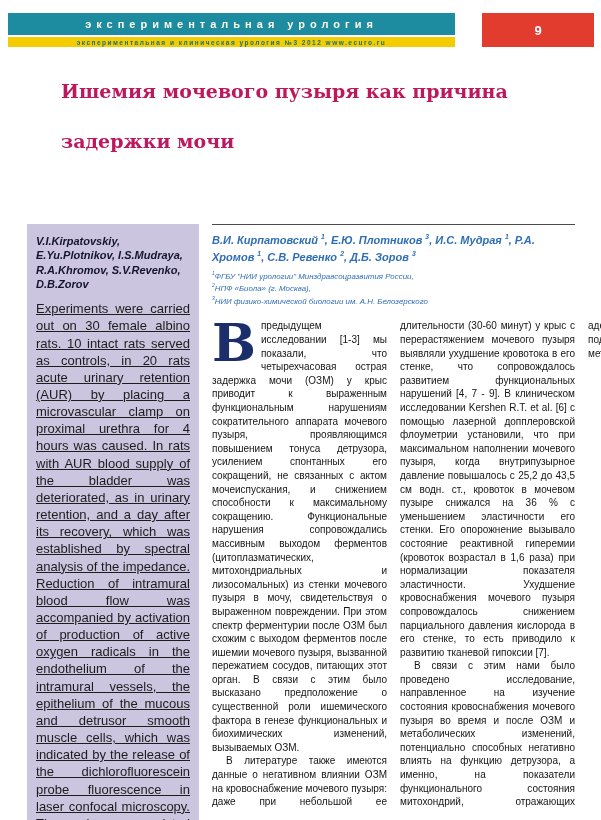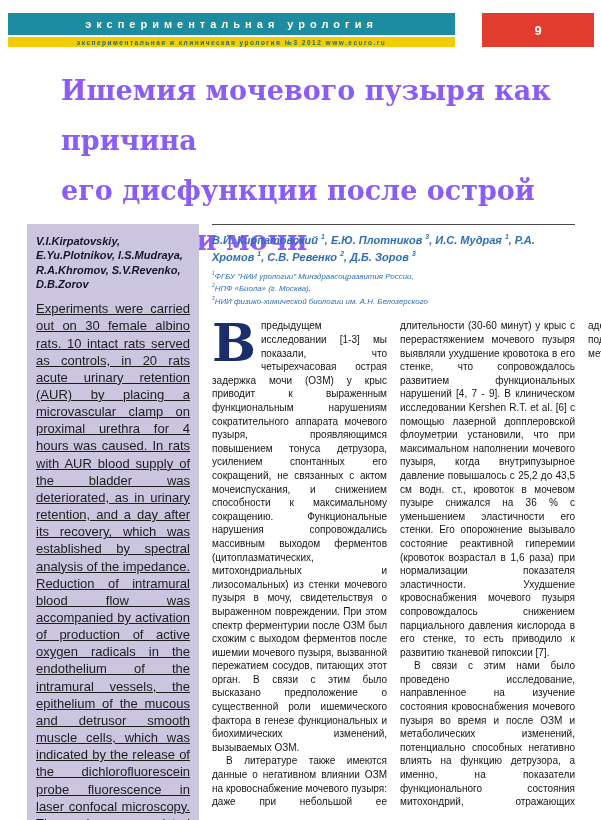--- a/index.html
+++ b/index.html
@@ -24,21 +24,21 @@
   }
   .page-num {
     width:112px; background:#e23c2f; color:#ffffff;
     font-weight:bold; font-size:13px;
     display:flex; align-items:center; justify-content:center;
   }
   
   .title {
     position:absolute; left:61px; top:66px; width:525px;
     font-family:"DejaVu Serif","Liberation Serif",serif;
-    font-weight:bold; color:#8b5cf6; font-size:27px; line-height:50px;
+    font-weight:bold; color:#be185d; font-size:19px; line-height:50px;
   }
   .title .title-line { display:block; }
   
   .content { position:absolute; left:27px; right:26px; top:224px; bottom:8px; display:flex; align-items:flex-start; }
   .abstract-box {
     width:172px; background:#cbc5e0; padding:10px 9px 12px 9px; color:#1d1d1d;
   }
   .abs-title {
     font-size:8.6px; line-height:1.25; font-weight:bold; color:#1c2d6b; margin-bottom:9px;
   }
@@ -79,21 +79,20 @@
   <div class="header">
     <div class="header-left">
       <div class="teal-bar">экспериментальная урология</div>
       <div class="yellow-strip">экспериментальная и клиническая урология №3 2012 www.ecuro.ru</div>
     </div>
     <div class="page-num">9</div>
   </div>
 
   <h1 class="title">
     <span class="title-line">Ишемия мочевого пузыря как причина</span>
-    <span class="title-line">его дисфункции после острой</span>
     <span class="title-line">задержки мочи</span>
   </h1>
 
   <div class="content">
 
     <aside class="abstract-box">
       <div class="abs-authors">V.I.Kirpatovskiy, E.Yu.Plotnikov, I.S.Mudraya, R.A.Khromov, S.V.Revenko, D.B.Zorov</div>
       <div class="abs-text">Experiments were carried out on 30 female albino rats. 10 intact rats served as controls, in 20 rats acute urinary retention (AUR) by placing a microvascular clamp on proximal urethra for 4 hours was caused. In rats with AUR blood supply of the bladder was deteriorated, as in urinary retention, and a day after its recovery, which was established by spectral analysis of the impedance. Reduction of intramural blood flow was accompanied by activation of production of active oxygen radicals in the endothelium of the intramural vessels, the epithelium of the mucous and detrusor smooth muscle cells, which was indicated by the release of the dichlorofluorescein probe fluorescence in laser confocal microscopy. These changes persisted and even intensified a day after the elimination of AUR by severe infiltration of the bladder wall cells, presumably leucocytes, producing reactive oxygen species. Severe degenerative changes in epithelial cells were revealed. Confocal microscopy with a tetramethylrhodamine mitochondrial probe showed a decrease in its fluorescence day after AUR in the mitochondria cells of the mucous membrane cells, and detrusor muscle cells, suggesting a decrease in their ATP-synthesizing capacity. The findings show impaired blood supply to the bladder caused by AUR, which induces oxidative damage to cell structures. The result is damage to the epithelial lining of the mucous membrane and the violation of its barrier features with development of interstitial cell infiltration, as well as mitochondrial damage and the development of energy-deficient state of the detrusor smooth muscle cells. Identified key role of ischemia and oxidative stress in the development of bladder dysfunction after AUR provides a basis for studying the feasibility of introducing pharmaceuticals with vascular trophic and antioxidant activity in the treatment regimen of patients with BPH and AUR.</div>
     </aside>
 

